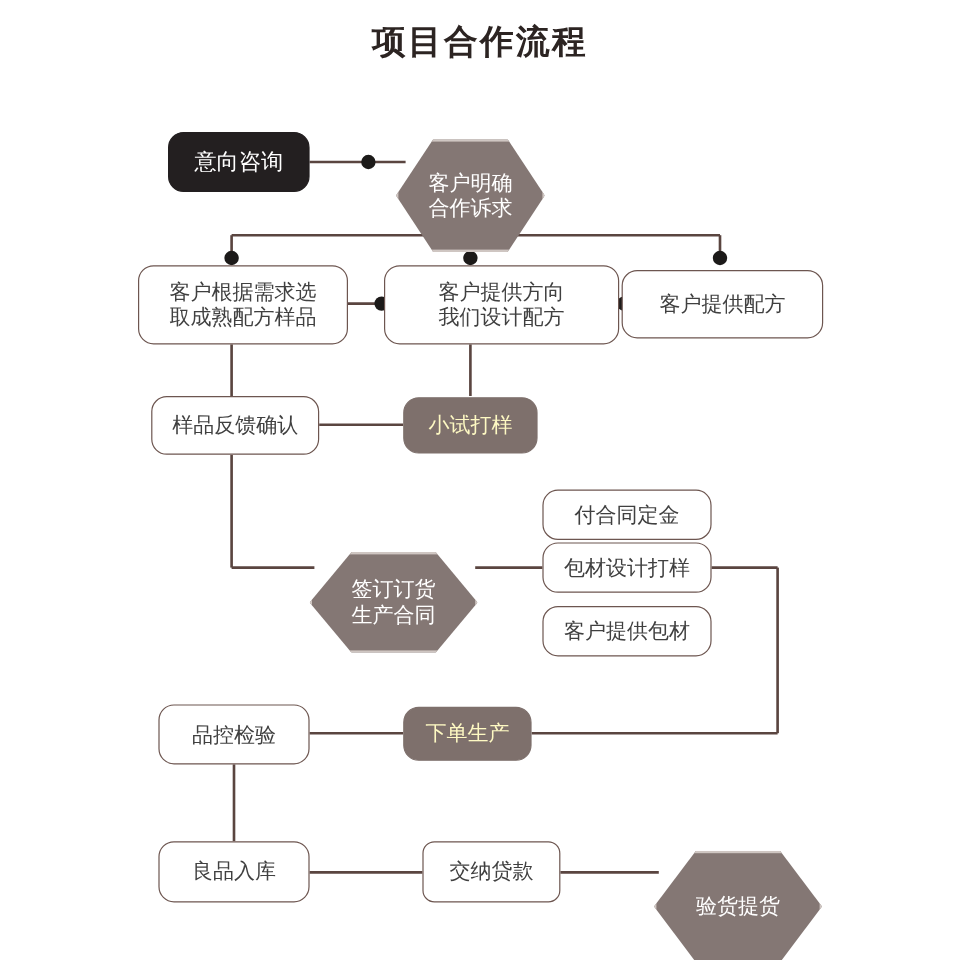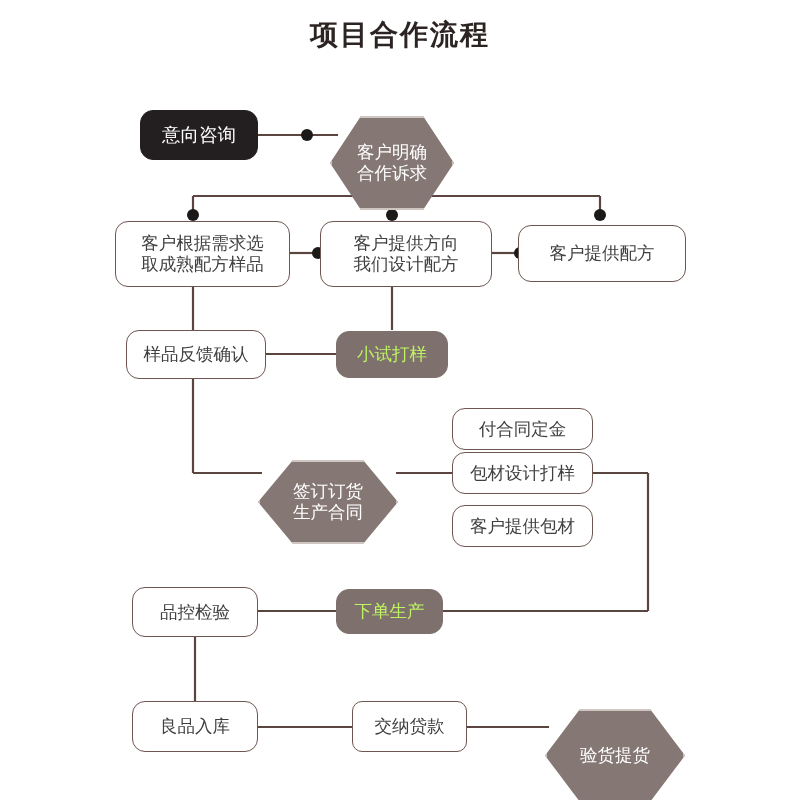--- a/index.html
+++ b/index.html
@@ -35,21 +35,21 @@
     background:#ffffff;
     border:1.6px solid #6d5650;
     border-radius:13px;
     color:#404040;
   }
   
   .rect-fill{
     background:#7e706c;
     border:1.6px solid #7e706c;
     border-radius:13px;
-    color:#bef264;
+    color:#fef9c3;
   }
   
   .rect-dark{
     background:#231f20;
     border:1.6px solid #231f20;
     border-radius:13px;
     color:#ffffff;
   }
   .hex{
     background:transparent;
@@ -145,21 +145,21 @@
     <span class="hexbg"></span>
     <span class="hextext">客户明确
 合作诉求</span>
   </div>
 
   <div class="node rect t17" style="left:115px;top:221px;width:175px;height:66px;">
     <span>客户根据需求选
 取成熟配方样品</span>
   </div>
 
-  <div class="node rect t17" style="left:320px;top:221px;width:172px;height:66px;">
+  <div class="node rect t17" style="left:320px;top:221px;width:196px;height:66px;">
     <span>客户提供方向
 我们设计配方</span>
   </div>
 
   <div class="node rect t17" style="left:518px;top:225px;width:168px;height:57px;">
     <span>客户提供配方</span>
   </div>
 
   <div class="node rect t17" style="left:126px;top:330px;width:140px;height:49px;">
     <span>样品反馈确认</span>

